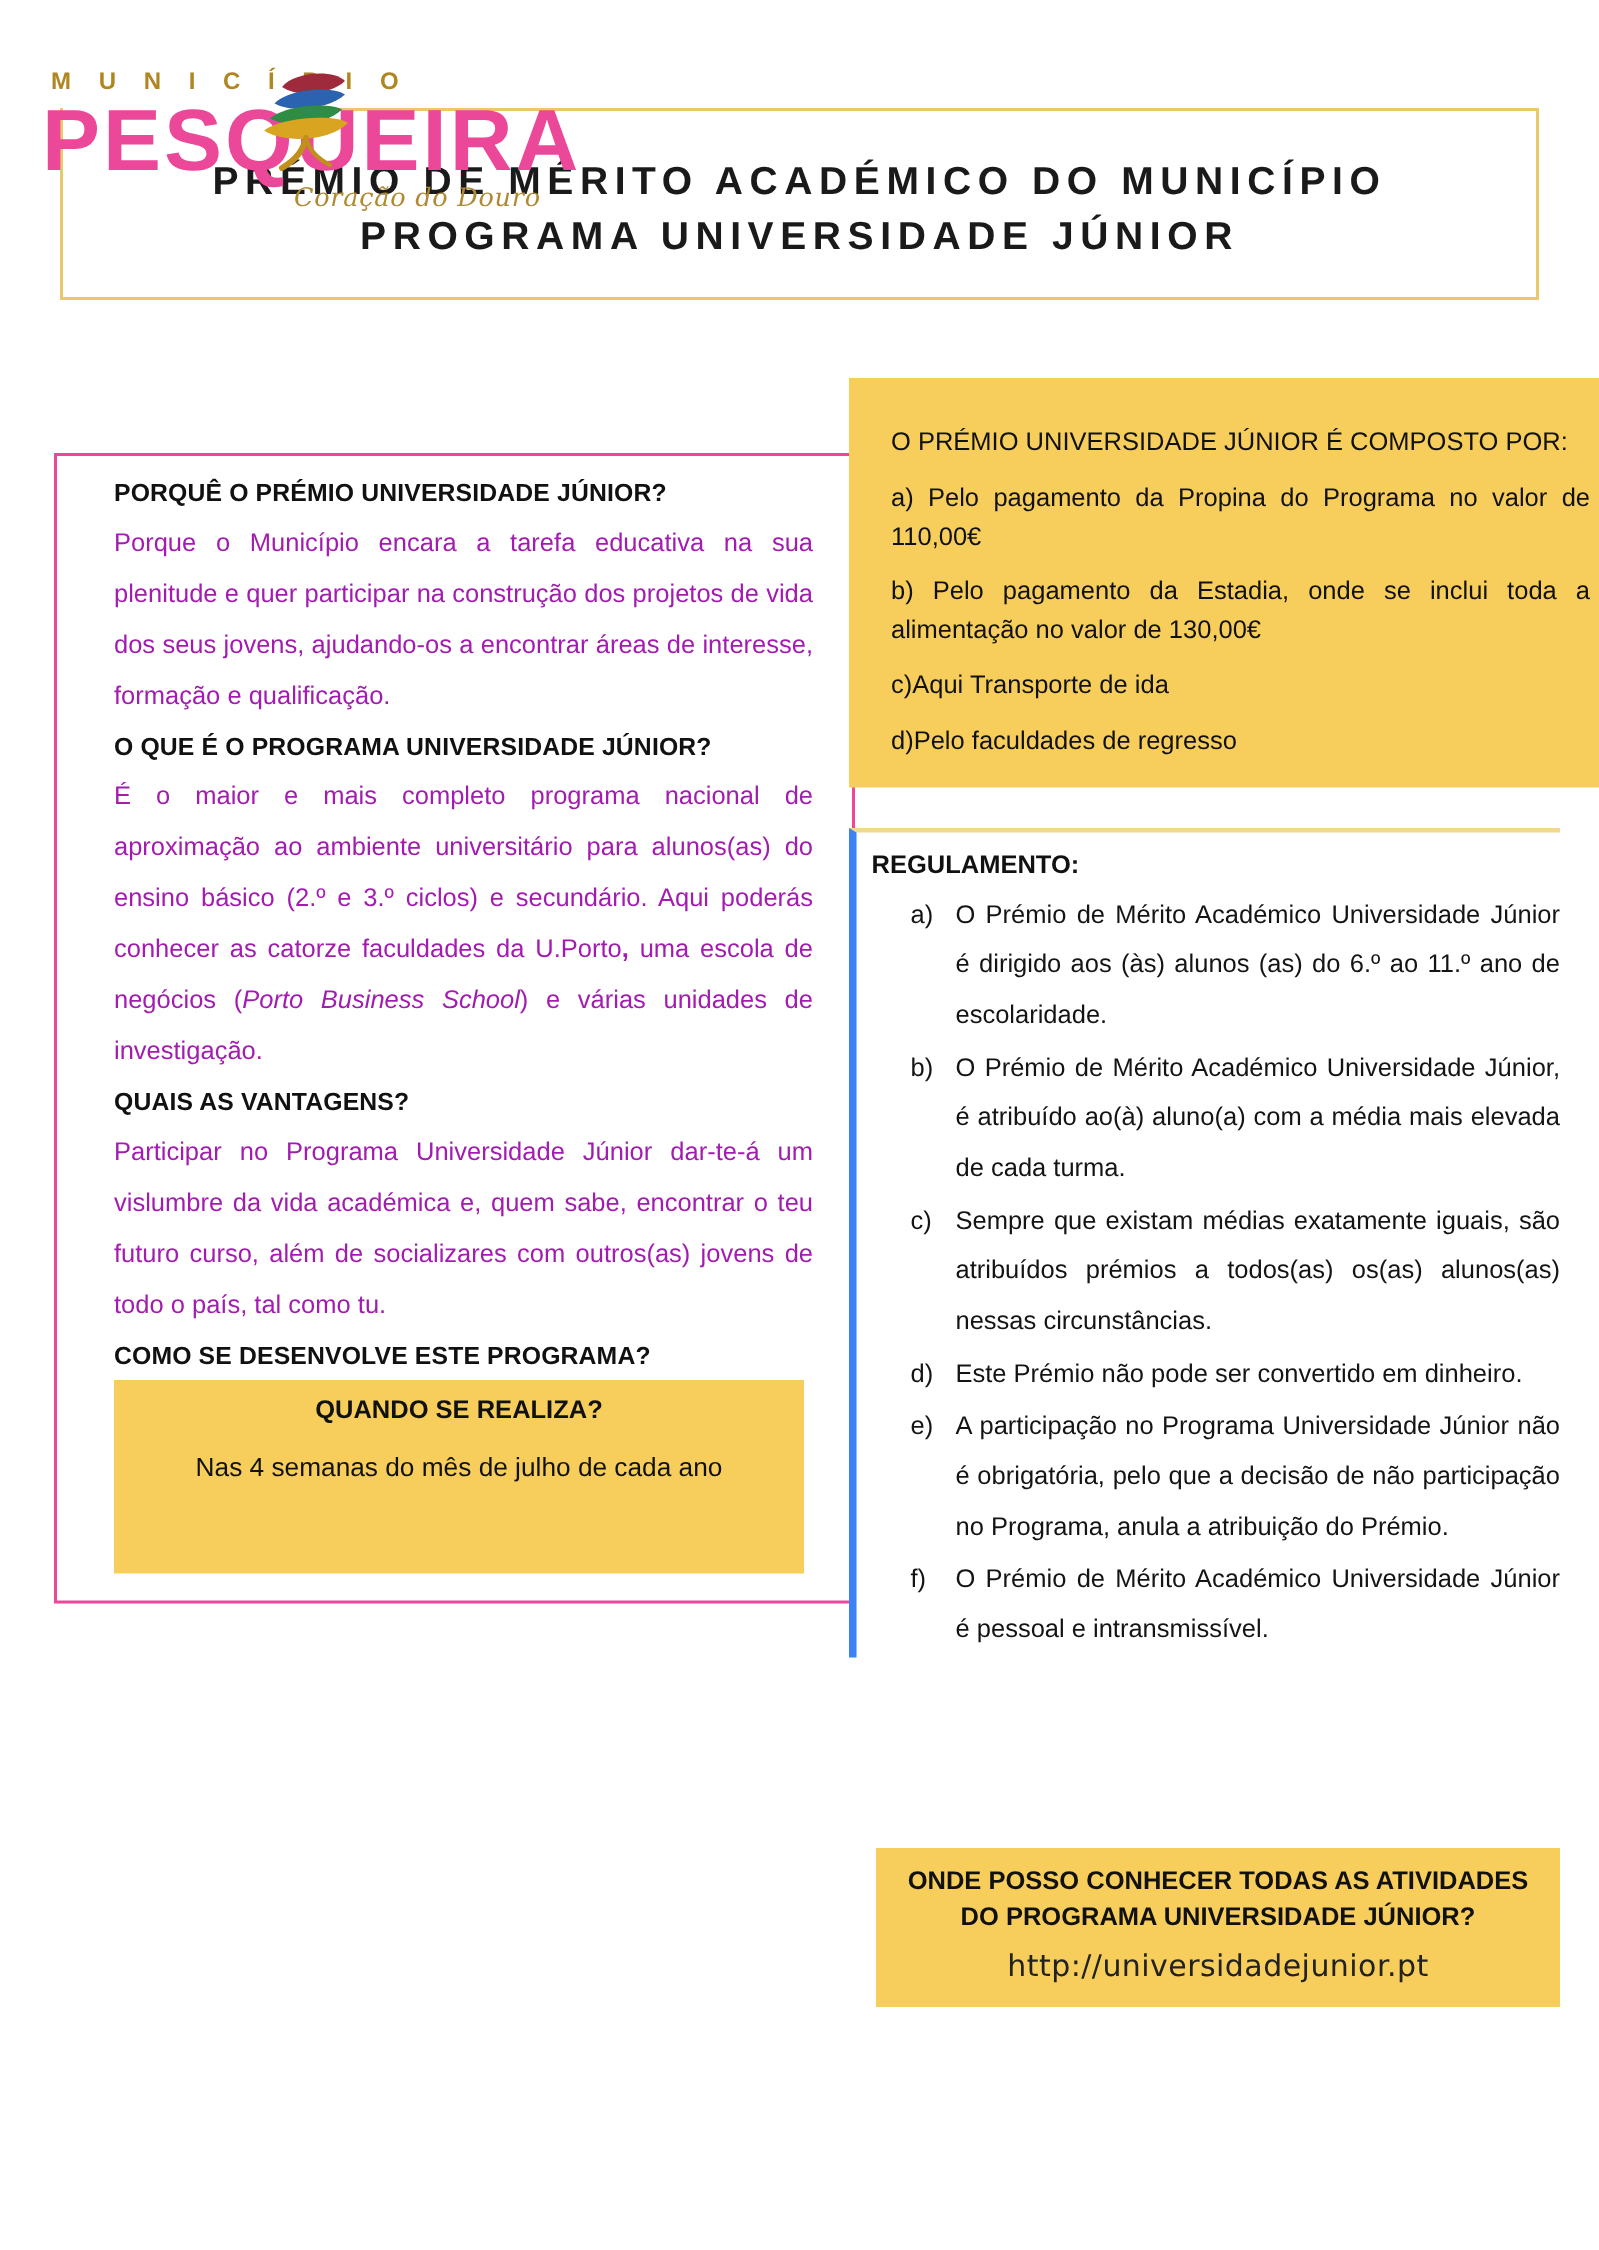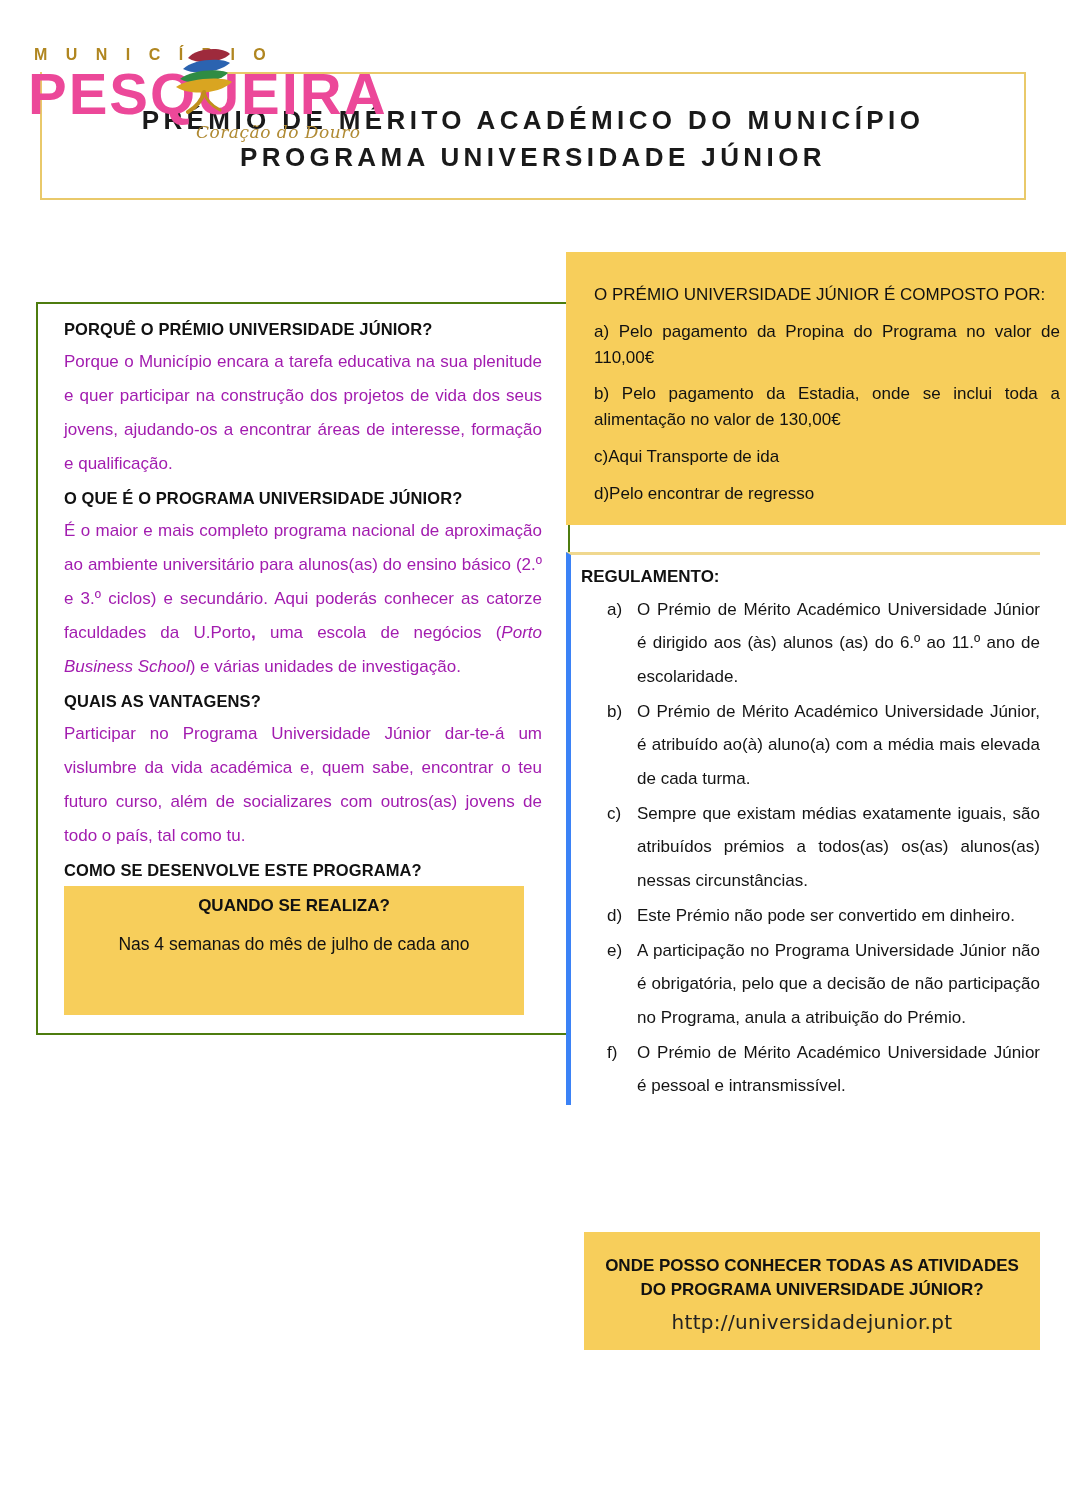--- a/index.html
+++ b/index.html
@@ -111,23 +111,23 @@
     width: 534px;
   }
   .right-col {
     position: absolute;
     left: 566px;
     top: 0px;
     width: 474px;
   }
 
   .left-box {
-    border: 2px solid #4d7c0f;
-    box-sizing: border-box;
-    padding: 14px 26px 18px 26px;
+    border: 2px solid #ec4899;
+    box-sizing: border-box;
+    padding: 14px 26px 18px 38px;
   }
 
   h2.section-head {
     font-size: 16.5px;
     font-weight: 700;
     margin: 8px 0 6px 0;
     color: #111;
     letter-spacing: 0.1px;
   }
   h2.section-head:first-child { margin-top: 2px; }
@@ -213,21 +213,21 @@
     top: 0;
     font-size: 17px;
   }
 
   
   .onde-box {
     position: absolute;
     top: 980px;
     left: 18px;
     width: 456px;
-    padding: 22px 8px 16px 8px;
+    padding: 10px 8px 16px 8px;
     box-sizing: border-box;
     text-align: center;
   }
   .onde-line {
     font-size: 17px;
     font-weight: 700;
     line-height: 1.42;
     color: #111;
   }
   .onde-url {
@@ -290,21 +290,21 @@
     </div>
   </div>
 
   <div class="right-col">
 
     <div class="yellow box-composto">
       <p class="headp">O PRÉMIO UNIVERSIDADE JÚNIOR É COMPOSTO POR:</p>
       <p>a) Pelo pagamento da Propina do Programa no valor de 110,00€</p>
       <p>b) Pelo pagamento da Estadia, onde se inclui toda a alimentação no valor de 130,00€</p>
       <p>c)Aqui Transporte de ida</p>
-      <p class="lastp">d)Pelo encontrar de regresso</p>
+      <p class="lastp">d)Pelo faculdades de regresso</p>
     </div>
 
     <div class="reg-wrap">
       <div class="reg-head">REGULAMENTO:</div>
       <ol class="lettered">
         <li><span class="marker">a)</span><span>O Prémio de Mérito Académico Universidade Júnior é dirigido aos (às) alunos (as) do 6.º ao 11.º ano de escolaridade.</span></li>
         <li><span class="marker">b)</span><span>O Prémio de Mérito Académico Universidade Júnior, é atribuído ao(à) aluno(a) com a média mais elevada de cada turma.</span></li>
         <li><span class="marker">c)</span><span>Sempre que existam médias exatamente iguais, são atribuídos prémios a todos(as) os(as) alunos(as) nessas circunstâncias.</span></li>
         <li><span class="marker">d)</span><span>Este Prémio não pode ser convertido em dinheiro.</span></li>
         <li><span class="marker">e)</span><span>A participação no Programa Universidade Júnior não é obrigatória, pelo que a decisão de não participação no Programa, anula a atribuição do Prémio.</span></li>

